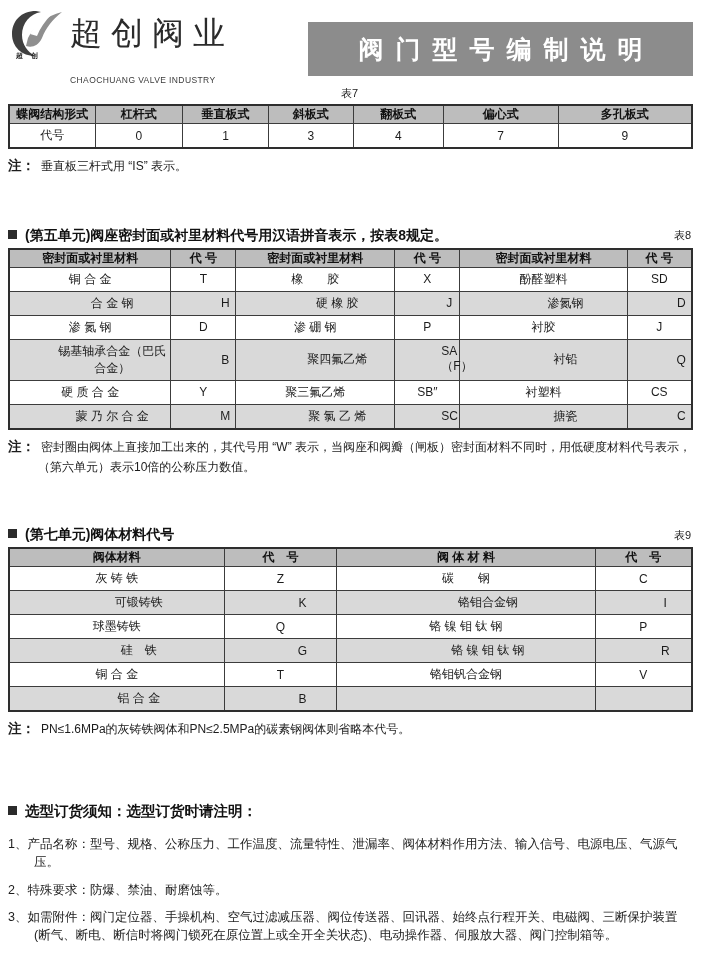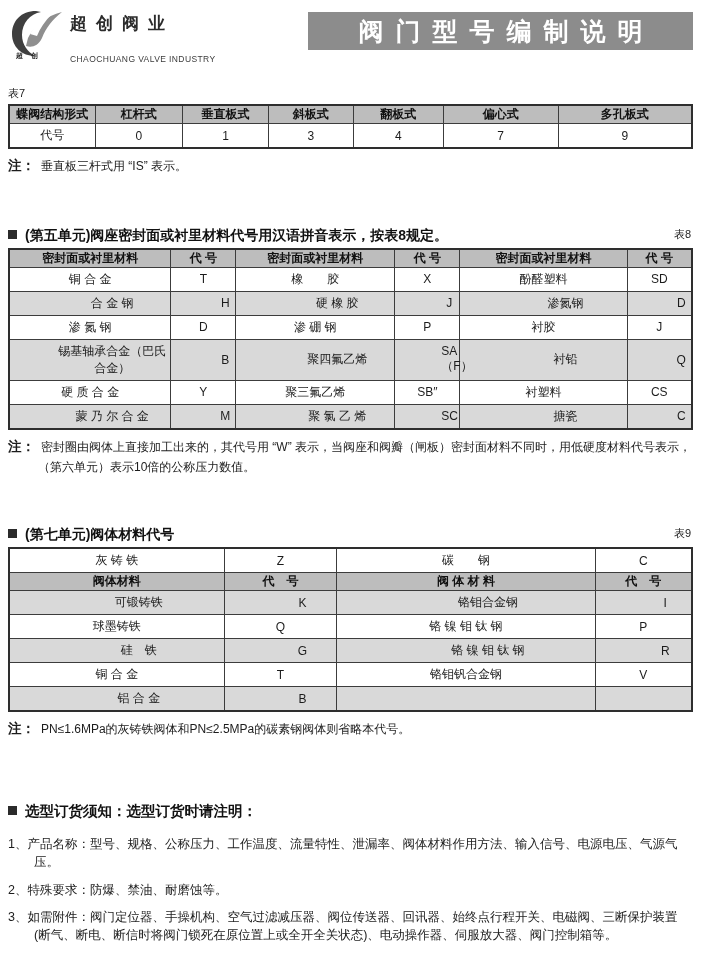--- a/index.html
+++ b/index.html
@@ -9,35 +9,35 @@
     font-family:"Liberation Sans","DejaVu Sans",sans-serif;
     color:#1c1c1c; position:relative; overflow:hidden;
   }
   .page { padding:8px 8px 0 8px; }
 
   
   .header { display:flex; align-items:flex-start; height:58px; }
   .logo-block { display:flex; align-items:flex-start; width:300px; }
   .logo-mark { width:62px; height:54px; position:relative; }
   .brand-text { padding-top:4px; }
-  .brand-cn { font-size:17px; font-weight:bold; letter-spacing:9px; color:#2b2b2b; white-space:nowrap; }
+  .brand-cn { font-size:32px; font-weight:normal; letter-spacing:9px; color:#2b2b2b; white-space:nowrap; }
   .brand-en { font-size:8.5px; font-weight:normal; color:#3a3a3a; letter-spacing:0.4px; margin-top:19px; }
   .title-bar {
-    flex:1; height:38px; margin-top:4px; background:#8c8c8c;
+    flex:1; height:54px; margin-top:14px; background:#8c8c8c;
     display:flex; align-items:center; justify-content:center;
   }
   .title-bar span {
     color:#ffffff; font-size:25px; font-weight:bold; letter-spacing:12px;
     text-indent:12px; white-space:nowrap;
   }
 
   
-  .tbl-label-row { display:flex; justify-content:flex-start; align-items:flex-end; }
+  .tbl-label-row { display:flex; justify-content:center; align-items:flex-end; }
   .tbl-label { font-size:11px; color:#222; padding-right:2px; }
-  .heading-row { display:flex; justify-content:space-between; align-items:flex-start; }
+  .heading-row { display:flex; justify-content:space-between; align-items:center; }
   .sec-heading { font-size:14px; font-weight:bold; color:#111; }
   .sq { display:inline-block; width:9px; height:9px; background:#2b2b2b; margin-right:8px; vertical-align:1px; }
 
   table { width:100%; border-collapse:collapse; table-layout:fixed; }
   table, th, td { border:1px solid #3c3c3c; }
   table { border:2px solid #2e2e2e; }
   th {
     background:#bdbdbd; font-size:12px; font-weight:bold; color:#111;
     padding:0 2px; text-align:center;
   }
@@ -214,31 +214,31 @@
   </div>
   <table class="mt-table">
     <colgroup>
       <col style="width:31.5%">
         <col style="width:16.5%">
         <col style="width:37.8%">
         <col style="width:14.2%">
     </colgroup>
     <tbody>
         <tr>
+      <th>阀体材料</th>
+      <th>代　号</th>
+      <th>阀 体 材 料</th>
+      <th>代　号</th>
+    </tr>
+    <tr>
       <td>灰 铸 铁</td>
       <td>Z</td>
       <td>碳　　钢</td>
       <td>C</td>
     </tr>
-    <tr>
-      <th>阀体材料</th>
-      <th>代　号</th>
-      <th>阀 体 材 料</th>
-      <th>代　号</th>
-    </tr>
     <tr class="alt">
       <td>可锻铸铁</td>
       <td>K</td>
       <td>铬钼合金钢</td>
       <td>I</td>
     </tr>
     <tr>
       <td>球墨铸铁</td>
       <td>Q</td>
       <td>铬 镍 钼 钛 钢</td>

